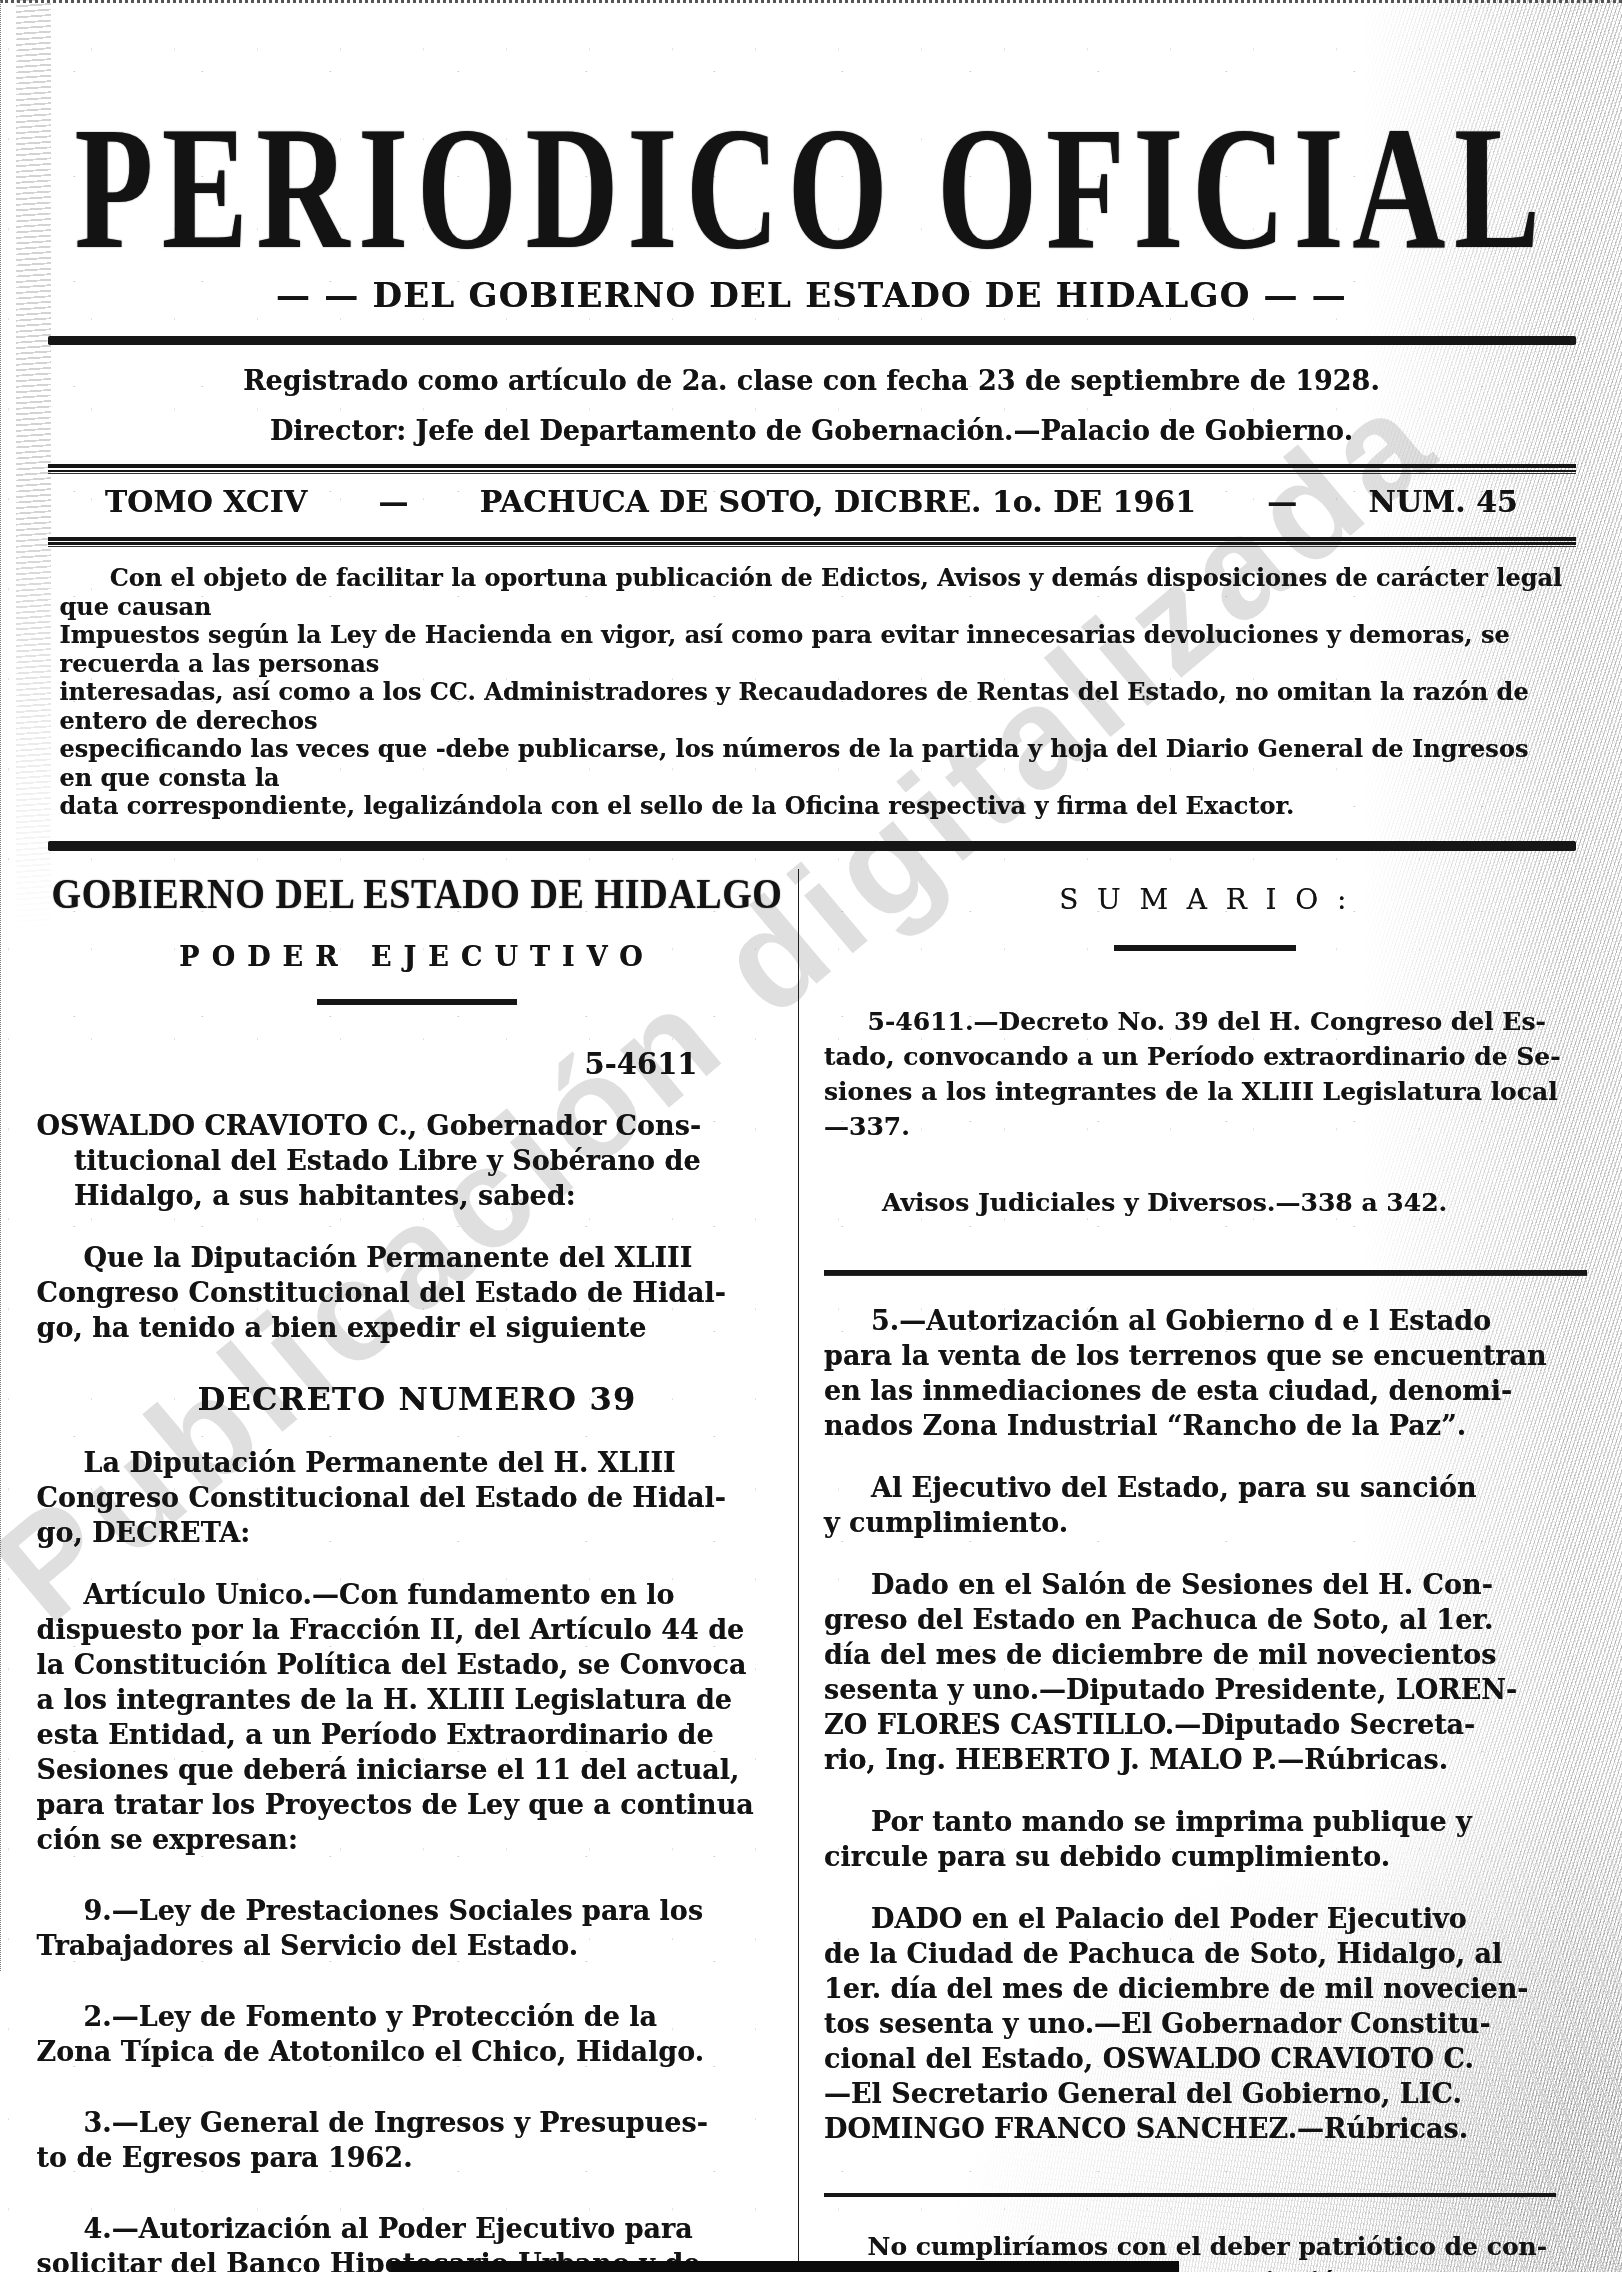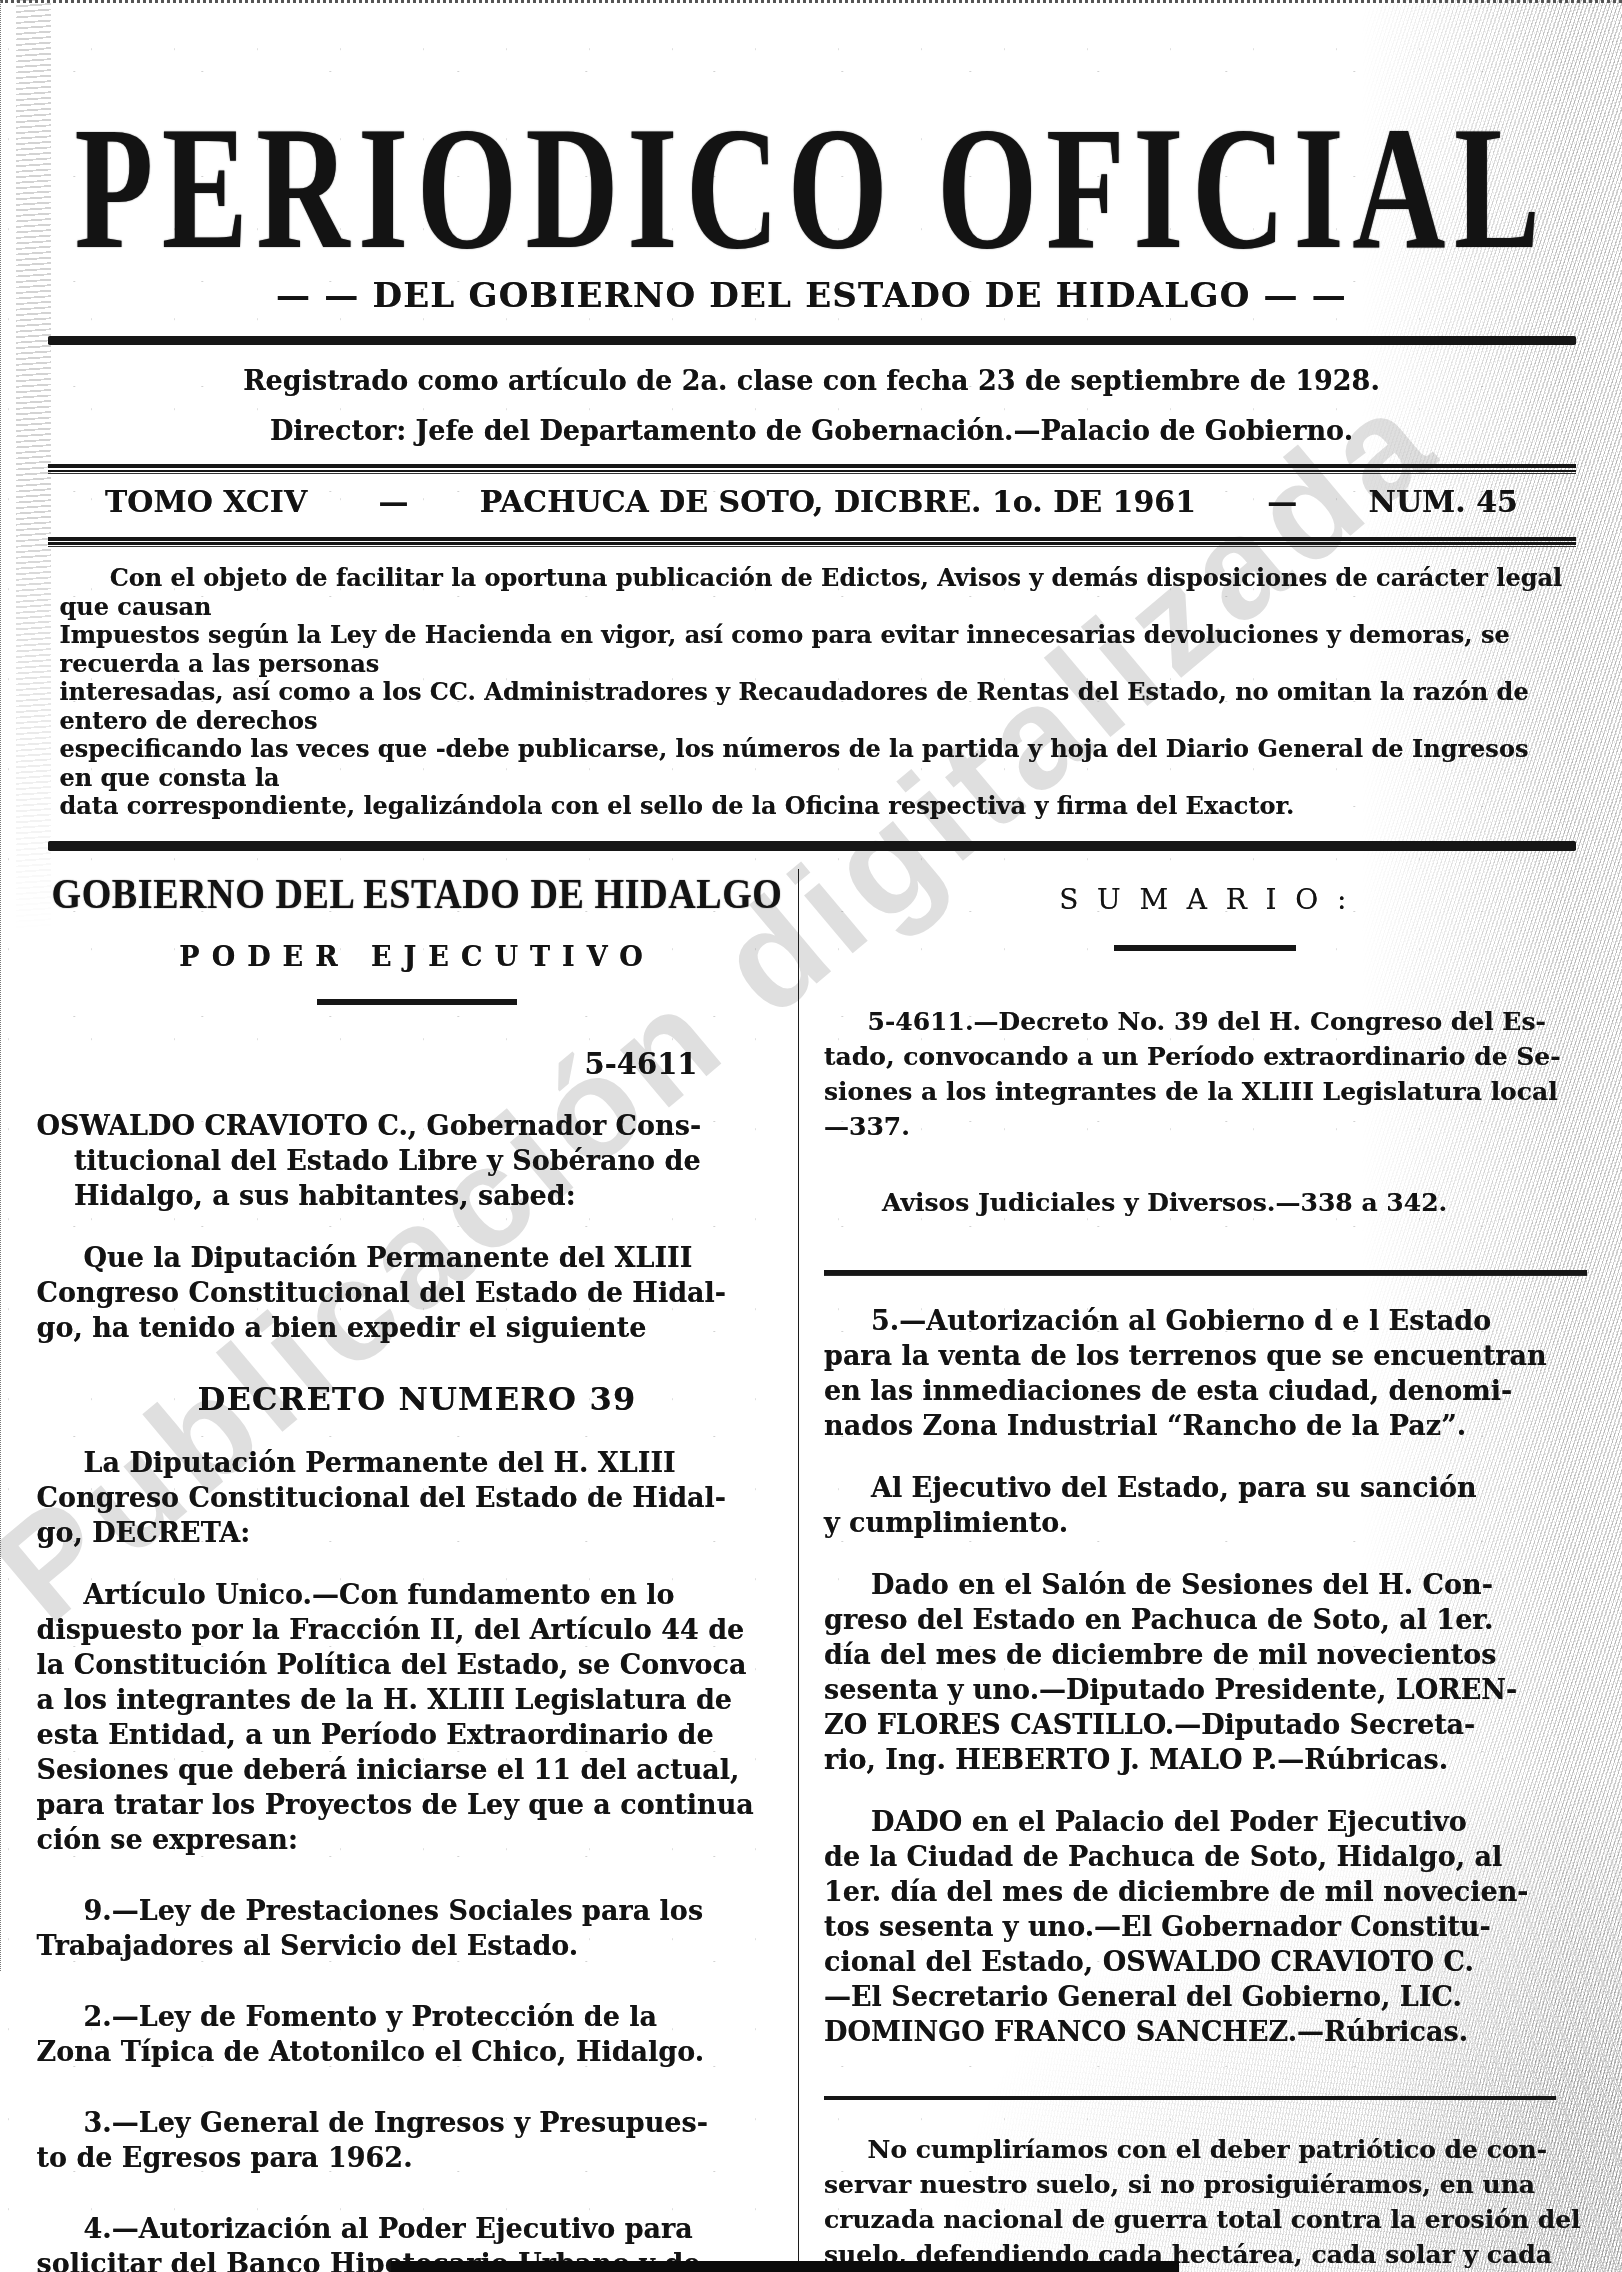--- a/index.html
+++ b/index.html
@@ -269,20 +269,22 @@
 en las inmediaciones de esta ciudad, denomi-
 nados Zona Industrial “Rancho de la Paz”.</p>
       <p class="right-par">     Al Ejecutivo del Estado, para su sanción
 y cumplimiento.</p>
       <p class="right-par">     Dado en el Salón de Sesiones del H. Con-
 greso del Estado en Pachuca de Soto, al 1er.
 día del mes de diciembre de mil novecientos
 sesenta y uno.—Diputado Presidente, LOREN-
 ZO FLORES CASTILLO.—Diputado Secreta-
 rio, Ing. HEBERTO J. MALO P.—Rúbricas.</p>
+      <p class="right-par">     Por tanto mando se imprima publique y
+circule para su debido cumplimiento.</p>
       <p class="right-par">     DADO en el Palacio del Poder Ejecutivo
 de la Ciudad de Pachuca de Soto, Hidalgo, al
 1er. día del mes de diciembre de mil novecien-
 tos sesenta y uno.—El Gobernador Constitu-
 cional del Estado, OSWALDO CRAVIOTO C.
 —El Secretario General del Gobierno, LIC.
 DOMINGO FRANCO SANCHEZ.—Rúbricas.</p>
 
       <div class="footer-rule"></div>
       <p class="footer-note">     No cumpliríamos con el deber patriótico de con-

